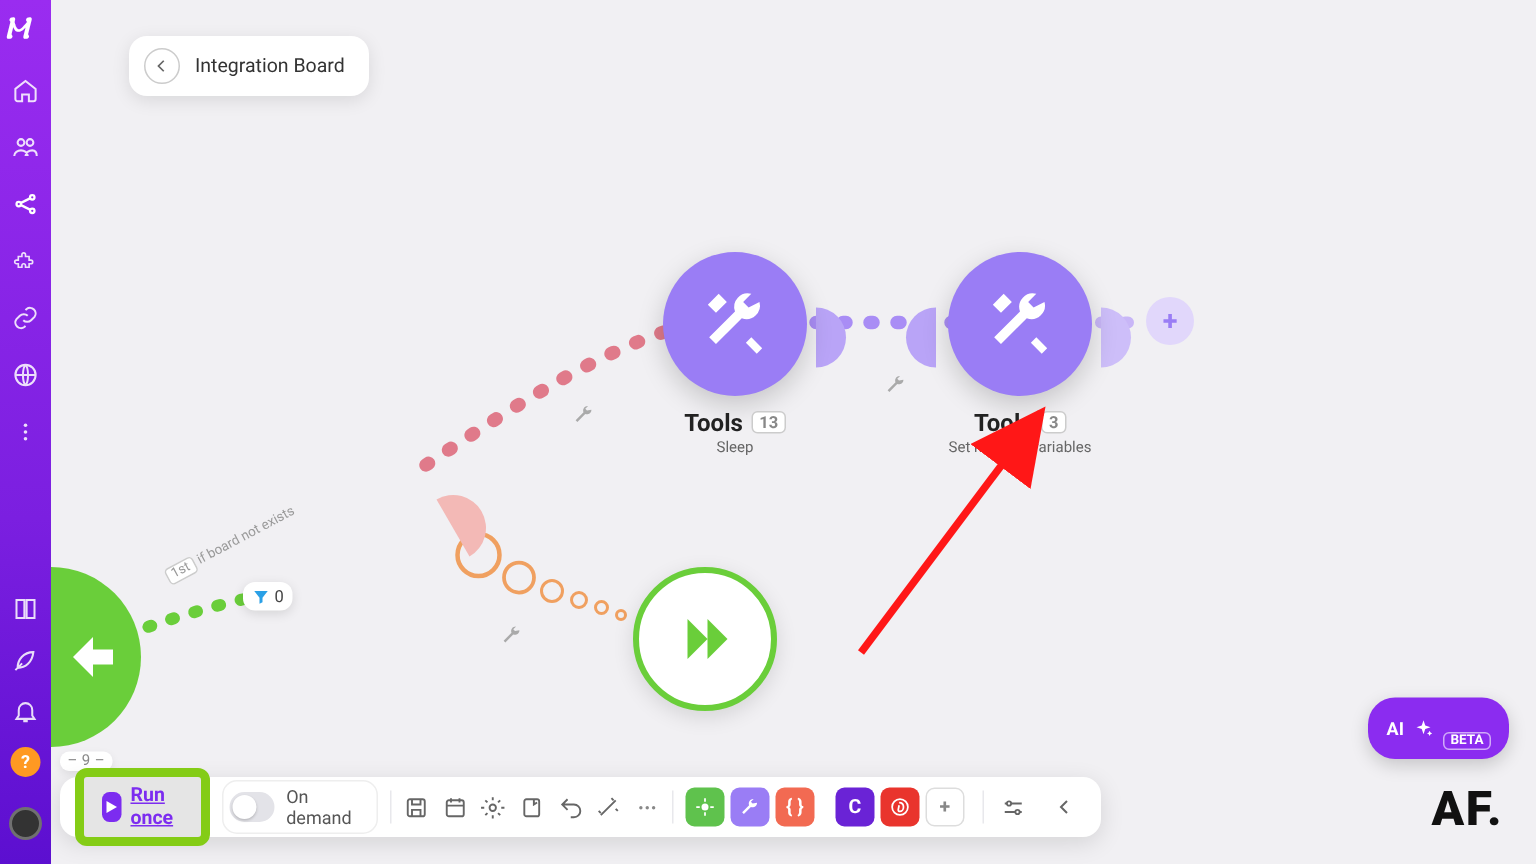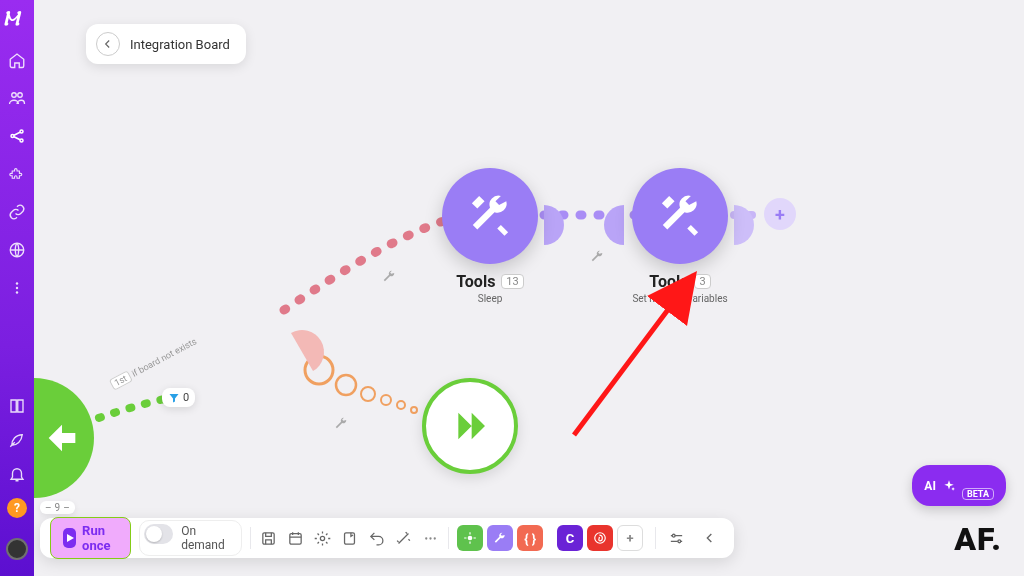--- a/index.html
+++ b/index.html
@@ -29,21 +29,21 @@
   .crumb .back { width:24px; height:24px; border-radius:50%; border:1px solid #ccc; display:flex;align-items:center;justify-content:center; color:#666; cursor:pointer;}
 
   
   .canvas { position:absolute; left:34px; right:0; top:0; bottom:0; }
   svg.wires { position:absolute; inset:0; width:100%; height:100%; pointer-events:none; z-index:5;}
 
   
   .node { position:absolute; display:flex; flex-direction:column; align-items:center; z-index:10; }
   .node .bubble { width:96px; height:96px; border-radius:50%; display:flex;align-items:center;justify-content:center; box-shadow: 0 6px 18px rgba(0,0,0,.18);}
   .node .title { font-size:16px; font-weight:700; color:#222; margin-top:8px; display:flex; align-items:center; gap:6px;}
-  .node .title .num { font-size:11px; font-weight:400; color:#888; border:1px solid #ccc; border-radius:4px; padding:0 4px; background:#fff;}
+  .node .title .num { font-size:11px; font-weight:700; color:#888; border:1px solid #ccc; border-radius:4px; padding:0 4px; background:#fff;}
   .node .sub { font-size:10px; color:#666; margin-top:2px;}
   .bubble.pinterest { background:#e9342d; }
   .bubble.tools { background:#9a7df5; }
   .pin-ico { width:56px;height:56px;border-radius:50%;border:5px solid #fff; display:flex;align-items:center;justify-content:center;}
   .pin-ico::after{content:"";display:block;width:26px;height:38px;border:5px solid #fff;border-top:none;border-right:none;border-radius:0 0 0 22px;transform:rotate(8deg) translate(3px,-2px);}
   .tools-ico svg { width:58px; height:58px; }
 
   
   .play-node { position:absolute; width:96px; height:96px; border:4px solid #6ace3a; border-radius:50%; background:#fff; display:flex;align-items:center;justify-content:center; z-index:10; box-shadow:0 4px 14px rgba(0,0,0,.12); cursor:pointer;}
   .play-node svg { width:40px; height:40px; fill:#6ace3a; }
@@ -67,23 +67,23 @@
   
   .plus-stub { position:absolute; width:32px; height:32px; border-radius:50%; background:#e1d7fb; color:#9a7df5; display:flex;align-items:center;justify-content:center; font-size:18px; font-weight:700; z-index:9; cursor:pointer;}
 
   
   .toolbar {
     position:absolute; left:40px; right:290px; bottom:18px; height:40px;
     background:#fff; border-radius:12px; box-shadow:0 4px 16px rgba(0,0,0,.12);
     display:flex; align-items:center; padding:0 10px; gap:8px; z-index:35;
   }
   .stepbox{position:absolute;left:40px;bottom:62px;background:#fff;border-radius:6px;box-shadow:0 2px 6px rgba(0,0,0,.08);font-size:10px;color:#888;padding:1px 5px;display:flex;align-items:center;gap:3px;z-index:34;}
-  .run-btn { display:flex; align-items:center; gap:6px; background:#f0abfc; border:1px solid #84cc16; border-radius:8px; padding:5px 12px; color:#7c2cf0; font-weight:700; font-size:13px; cursor:pointer;}
+  .run-btn { display:flex; align-items:center; gap:6px; background:#e5e5e5; border:6px solid #84cc16; border-radius:8px; padding:5px 12px; color:#7c2cf0; font-weight:700; font-size:13px; cursor:pointer;text-decoration:underline;}
   .run-btn .pbox{width:20px;height:20px;border-radius:5px;background:#7c2cf0;display:flex;align-items:center;justify-content:center;}
-  .toggle-wrap{display:flex;align-items:flex-start;gap:8px;background:#fff;border:1px solid #eee;border-radius:10px;padding:3px 10px 3px 4px;}
+  .toggle-wrap{display:flex;align-items:center;gap:8px;background:#fff;border:1px solid #eee;border-radius:10px;padding:3px 10px 3px 4px;}
   .toggle{width:36px;height:20px;border-radius:10px;background:#e3e3e8;position:relative;cursor:pointer;}
   .toggle::after{content:"";position:absolute;left:2px;top:2px;width:16px;height:16px;border-radius:50%;background:#fff;box-shadow:0 1px 2px rgba(0,0,0,.2);}
   .toggle-label{font-size:12px;color:#555;}
   .sep{width:1px;height:22px;background:#e8e8ec;}
   .tbtn{width:28px;height:28px;border-radius:6px;display:flex;align-items:center;justify-content:center;color:#666;cursor:pointer;}
   .chipset{display:flex;gap:4px;align-items:center;}
   .chip{width:26px;height:26px;border-radius:6px;display:flex;align-items:center;justify-content:center;color:#fff;font-size:13px;font-weight:700;cursor:pointer;}
   .chip.green{background:#5fc24d;}
   .chip.lav{background:#9a7df5;}
   .chip.coral{background:#f26a52;}

